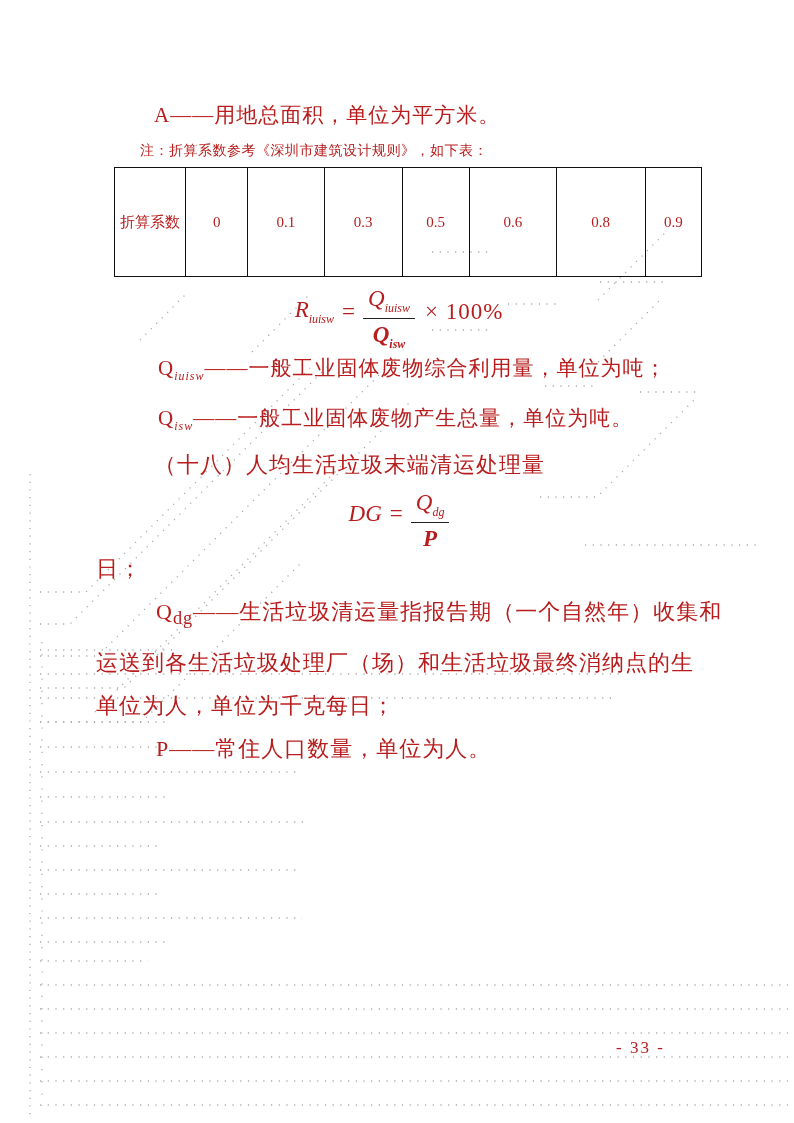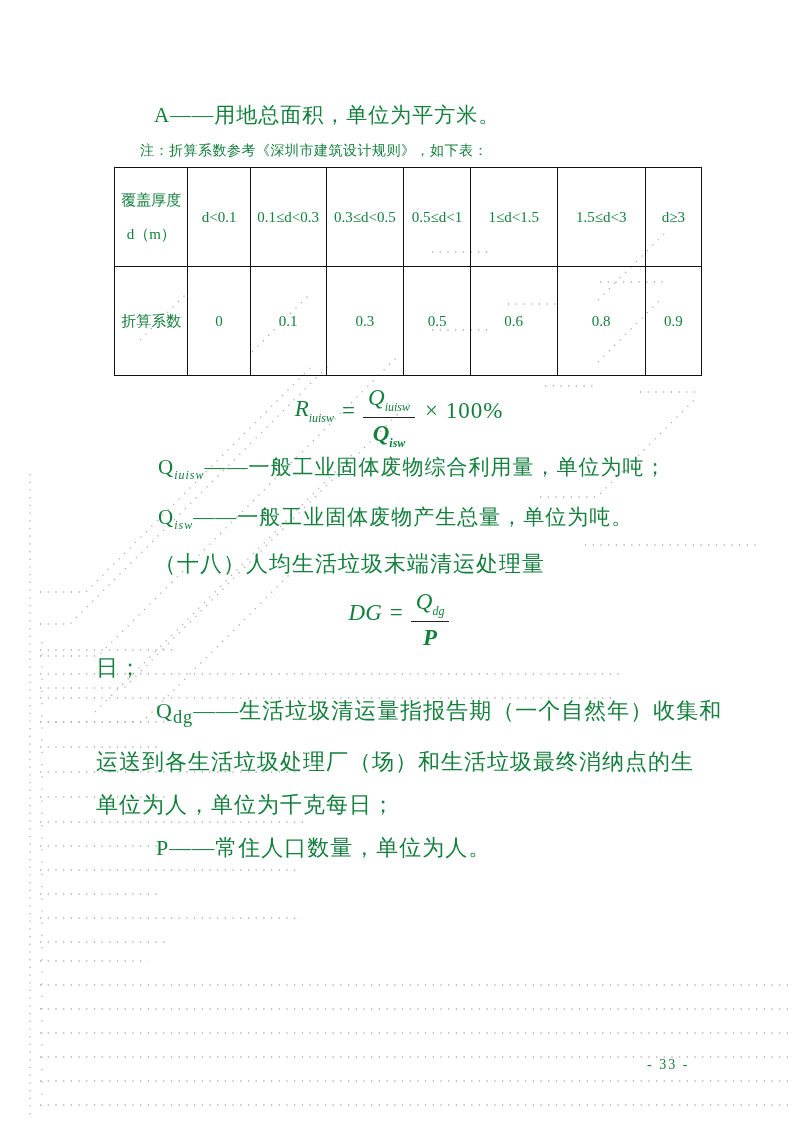--- a/index.html
+++ b/index.html
@@ -3,21 +3,21 @@
 <meta charset="utf-8">
 <style>
   html, body { margin: 0; padding: 0; background: #ffffff; }
   .page {
     position: relative;
     width: 794px;
     height: 1123px;
     background: #ffffff;
     overflow: hidden;
     font-family: "Liberation Serif", "DejaVu Serif", serif;
-    color: #15803d;
+    color: #b91c1c;
   }
   .artifacts {
     position: absolute;
     top: 0; left: 0;
     z-index: 0;
     pointer-events: none;
   }
   .content {
     position: relative;
     z-index: 1;
@@ -91,26 +91,25 @@
   }
   .body-line {
     font-size: 22px;
     line-height: 43px;
     letter-spacing: 1px;
     white-space: nowrap;
   }
   .body-line.ind { padding-left: 60px; }
   .page-number {
     position: absolute;
-    left: 647px;
+    left: 616px;
     top: 1038px;
     z-index: 1;
-    font-size: 14px;
+    font-size: 17px;
     letter-spacing: 2px;
-    margin-top: 19px;
   }
 </style>
 </head>
 <body>
 
 <div class="page">
 
   <svg class="artifacts" width="794" height="1123" viewBox="0 0 794 1123">
     <g stroke="#8f8f8f" stroke-width="1.3" fill="none" stroke-dasharray="1.2 6.5" opacity="0.75">
       <path d="M30 474 V1116"></path>
@@ -167,30 +166,20 @@
         <col style="width:76px">
           <col style="width:67px">
           <col style="width:82px">
           <col style="width:84px">
         <col style="width:72px">
           <col style="width:94px">
           <col style="width:96px">
           <col style="width:60px">
       </colgroup>
       <tbody>
-          <tr class="r1">
-        <td>覆盖厚度 d（m）</td>
-        <td>d&lt;0.1</td>
-        <td>0.1≤d&lt;0.3</td>
-        <td>0.3≤d&lt;0.5</td>
-        <td>0.5≤d&lt;1</td>
-        <td>1≤d&lt;1.5</td>
-        <td>1.5≤d&lt;3</td>
-        <td>d≥3</td>
-      </tr>
       <tr class="r2">
         <td>折算系数</td>
         <td>0</td>
         <td>0.1</td>
         <td>0.3</td>
         <td>0.5</td>
         <td>0.6</td>
         <td>0.8</td>
         <td>0.9</td>
       </tr>

